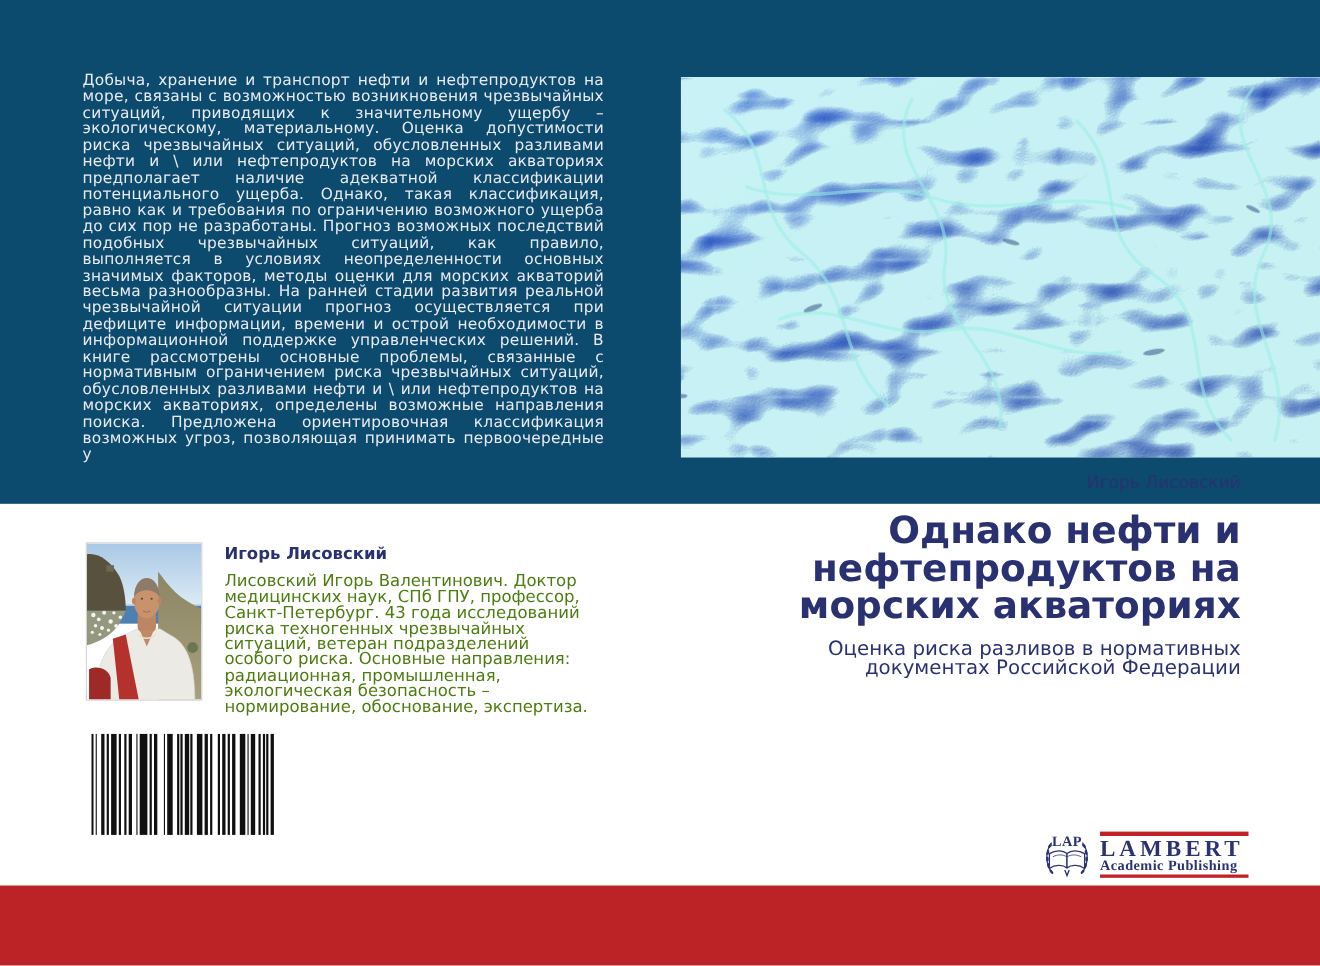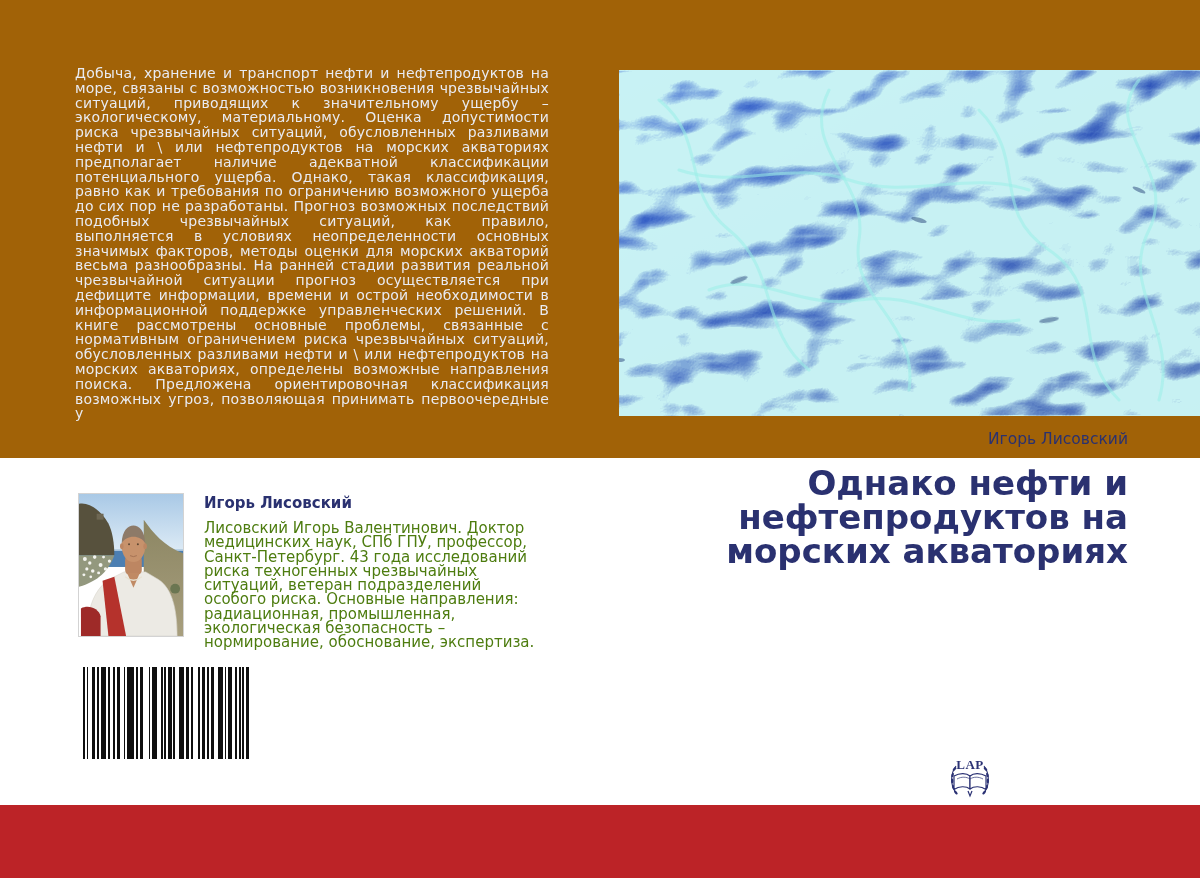--- a/index.html
+++ b/index.html
@@ -1,21 +1,21 @@
 <!DOCTYPE html>
 <html><head>
 <meta charset="utf-8">
 <style>
   html,body{margin:0;padding:0;background:#ffffff;}
   .cover{
     position:relative;width:1200px;height:878px;overflow:hidden;
     background:#ffffff;font-family:"DejaVu Sans",sans-serif;
   }
   
-  .navy-band{position:absolute;left:0;top:0;width:1200px;height:458px;background:#a16207;}
+  .navy-band{position:absolute;left:0;top:0;width:1200px;height:458px;background:#0c4a6e;}
   .annotation{
     position:absolute;left:75px;top:66px;width:474px;
     color:#e9ebf2;font-size:14px;line-height:14.8px;letter-spacing:0.2px;
     text-align:justify;
   }
   
   .water{position:absolute;left:619px;top:70px;width:581px;height:346px;}
   .water svg{display:block;width:100%;height:100%;}
   
   .author-top{
@@ -102,20 +102,22 @@
         <ellipse cx="520" cy="120" rx="7" ry="2" transform="rotate(25 520 120)"></ellipse>
         <ellipse cx="210,290" cy="290" rx="6" ry="2"></ellipse>
       </g>
     </svg>
   </div>
 
   <div class="author-top">Игорь Лисовский</div>
   <div class="book-title">Однако нефти и
 нефтепродуктов на
 морских акваториях</div>
+  <div class="book-subtitle">Оценка риска разливов в нормативных
+документах Российской Федерации</div>
 
   <div class="portrait">
     <svg viewBox="0 0 106 144" preserveAspectRatio="none">
       <defs>
         <linearGradient id="sky" x1="0" y1="0" x2="0" y2="1">
           <stop offset="0" stop-color="#a9c9e6"></stop>
           <stop offset="1" stop-color="#e2eef7"></stop>
         </linearGradient>
         <linearGradient id="slope" x1="0" y1="0" x2="0" y2="1">
           <stop offset="0" stop-color="#8c8663"></stop>
@@ -188,17 +190,23 @@
       </g>
       <text x="23" y="16" text-anchor="middle" font-family="Liberation Serif, serif" font-weight="bold" font-size="13" fill="#2b3274" letter-spacing="0.5">LAP</text>
       <g stroke="#2b3274" stroke-width="1.2" fill="#ffffff" stroke-linejoin="round">
         <path d="M7,23 C13,19.5 19.5,20 23,23 L23,36 C19,32.8 12,33 7,36.5 Z"></path>
         <path d="M39,23 C33,19.5 26.5,20 23,23 L23,36 C27,32.8 34,33 39,36.5 Z"></path>
         <path d="M10,26 C14.5,23.5 19.5,23.7 23,26" stroke-width="0.7" fill="none"></path>
         <path d="M36,26 C31.5,23.5 26.5,23.7 23,26" stroke-width="0.7" fill="none"></path>
       </g>
       <path d="M21,38 L23,43 L25,38" stroke="#2b3274" stroke-width="1.2" fill="none"></path>
     </svg>
+    <div class="logo-right">
+      <div class="logo-bar top"></div>
+      <div class="lambert">LAMBERT</div>
+      <div class="tagline">Academic Publishing</div>
+      <div class="logo-bar bottom"></div>
+    </div>
   </div>
 
   <div class="red-band"></div>
 
 </div>
 
 </body></html>

